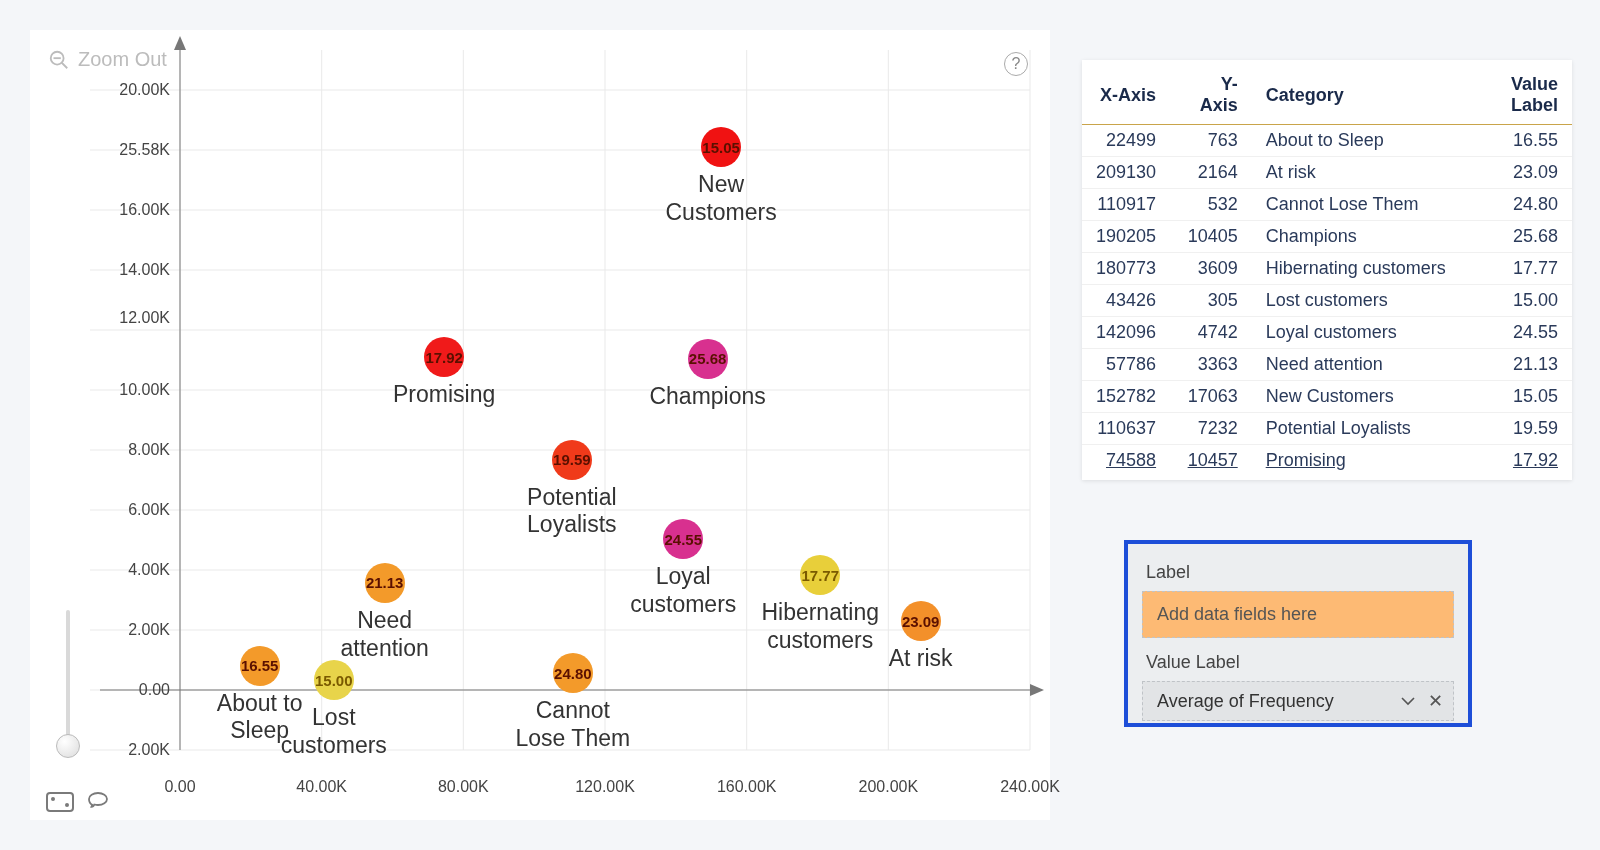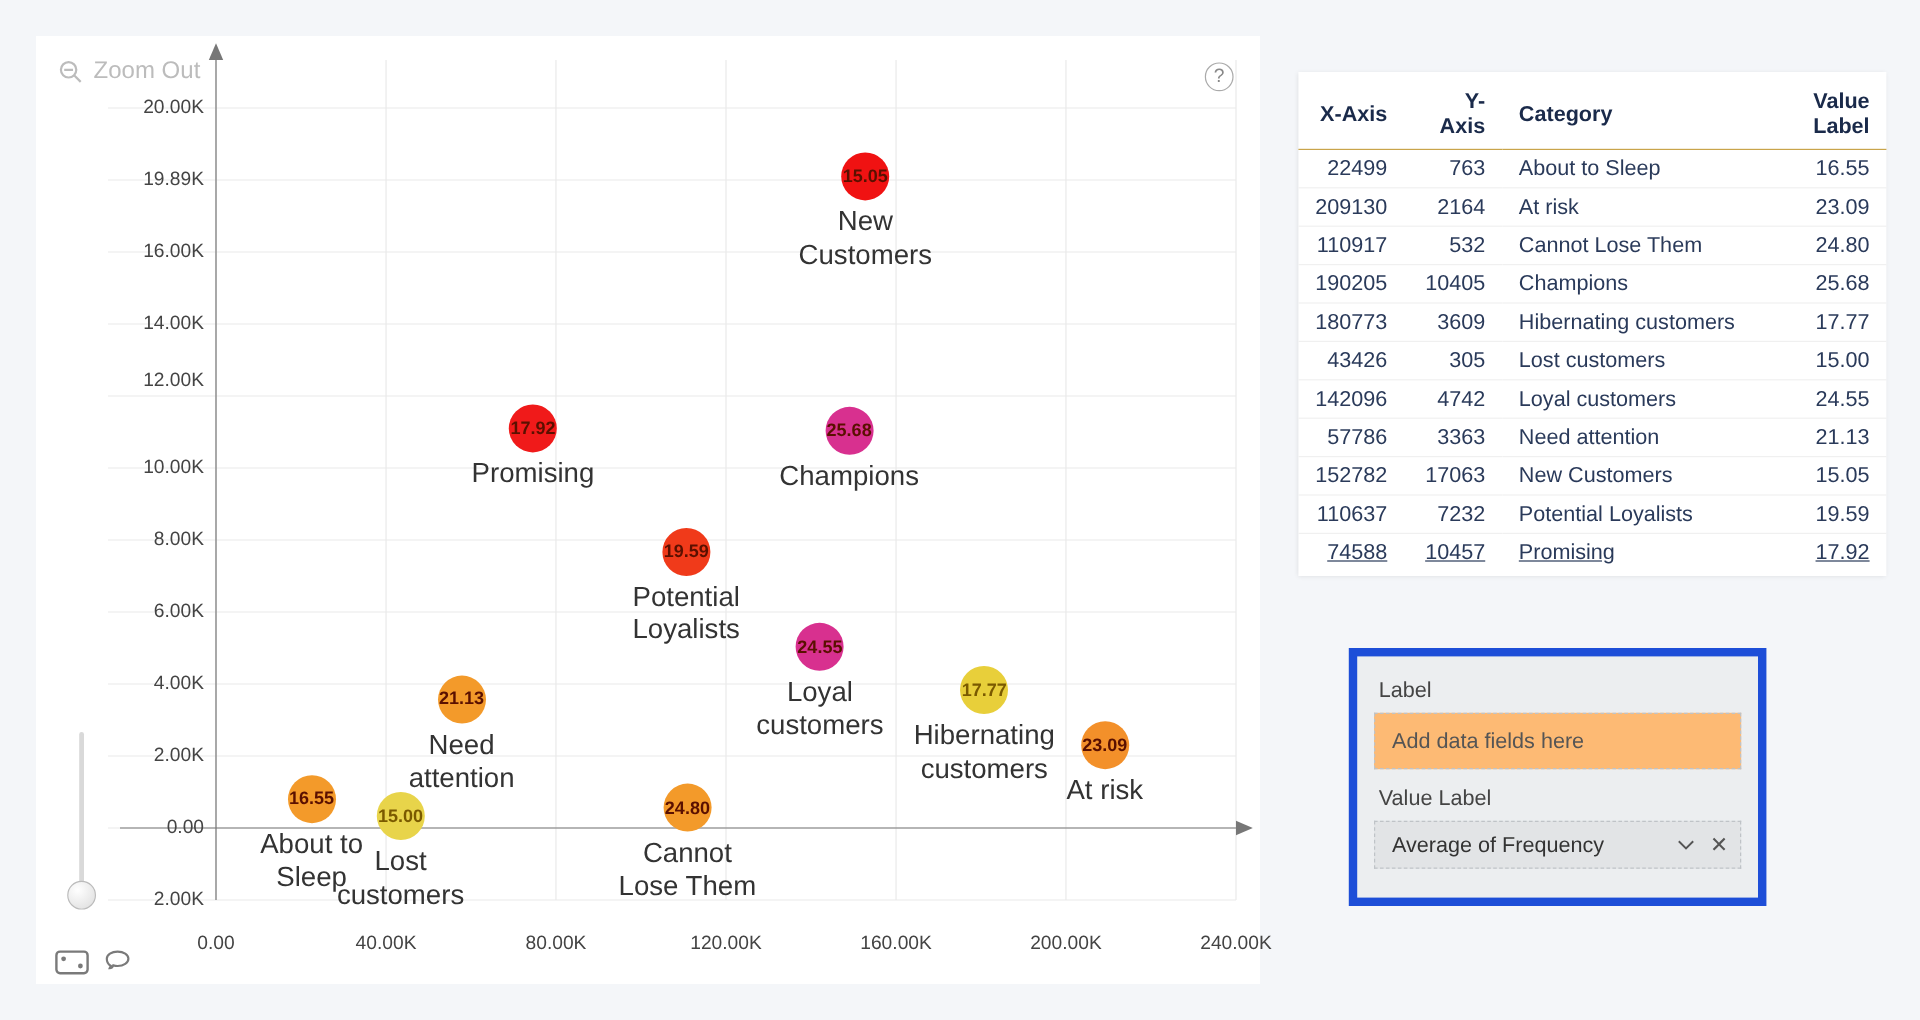--- a/index.html
+++ b/index.html
@@ -106,22 +106,22 @@
     border-bottom:1px solid #f0f0f0;
     white-space:nowrap;
   }
   tr:last-child td { border-bottom:none;text-decoration:underline; }
 
   
   .fields-panel {
     position:absolute; left:1124px; top:540px;
     width:348px;
     background:#eceef0;
-    border:7px solid #1d4ed8;
-    padding:14px 14px 24px;
+    border:4px solid #1d4ed8;
+    padding:14px 14px 2px;
   }
   .field-caption { font-size:18px; color:#444; margin:4px 4px 8px; }
   .field-drop {
     border:1.5px dashed #bfc3c7;
     padding:12px 14px;
     font-size:18px; color:#555;
     background:#fdba74;
     margin-bottom:14px;
   }
   .field-pill {
@@ -189,21 +189,21 @@
     <div class="tick-text y-tick" style="top:720px">2.00K</div>
     <div class="tick-text y-tick" style="top:660px">0.00</div>
     <div class="tick-text y-tick" style="top:600px">2.00K</div>
     <div class="tick-text y-tick" style="top:540px">4.00K</div>
     <div class="tick-text y-tick" style="top:480px">6.00K</div>
     <div class="tick-text y-tick" style="top:420px">8.00K</div>
     <div class="tick-text y-tick" style="top:360px">10.00K</div>
     <div class="tick-text y-tick" style="top:288px">12.00K</div>
     <div class="tick-text y-tick" style="top:240px">14.00K</div>
     <div class="tick-text y-tick" style="top:180px">16.00K</div>
-    <div class="tick-text y-tick" style="top:120px">19.89K</div>
+    <div class="tick-text y-tick" style="top:120px">25.58K</div>
     <div class="tick-text y-tick" style="top:60px">20.00K</div>
 
     <div class="tick-text x-tick" style="left:150px">0.00</div>
     <div class="tick-text x-tick" style="left:291.7px">40.00K</div>
     <div class="tick-text x-tick" style="left:433.3px">80.00K</div>
     <div class="tick-text x-tick" style="left:575.0px">120.00K</div>
     <div class="tick-text x-tick" style="left:716.7px">160.00K</div>
     <div class="tick-text x-tick" style="left:858.3px">200.00K</div>
     <div class="tick-text x-tick" style="left:1000px">240.00K</div>
 

